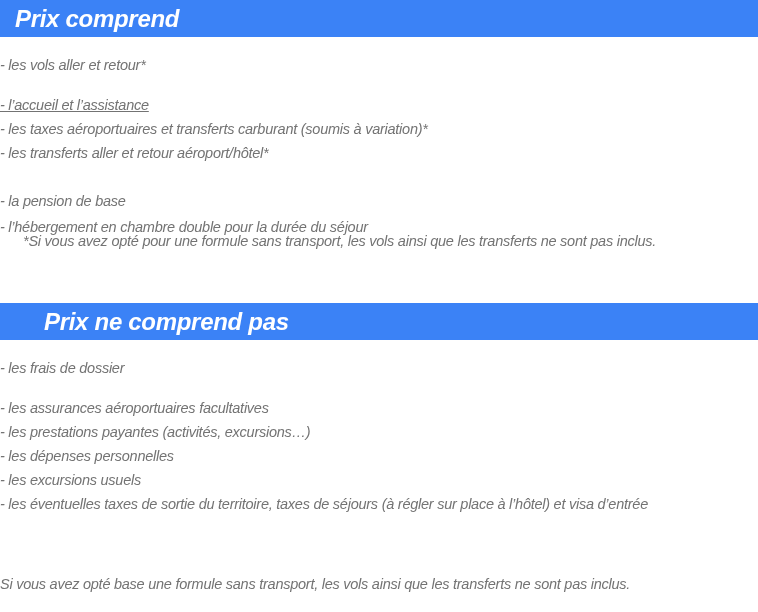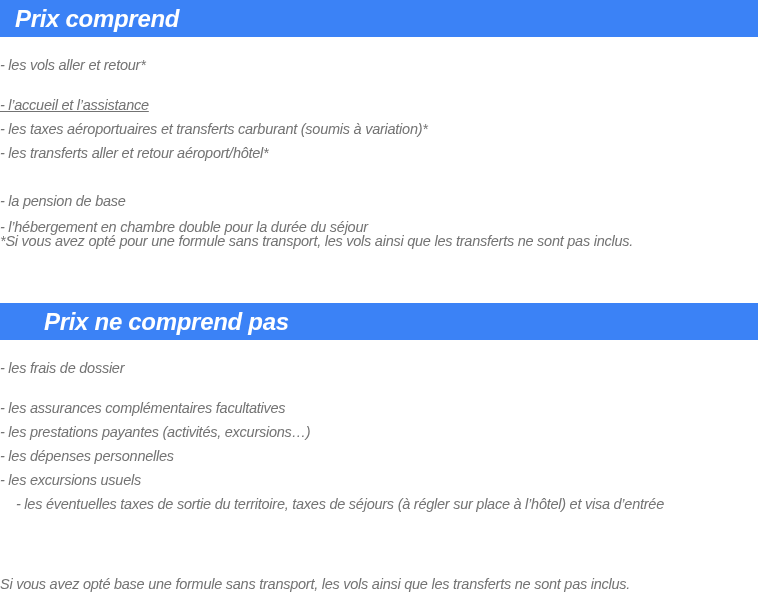--- a/index.html
+++ b/index.html
@@ -46,24 +46,24 @@
 
 <div class="section-header" style="top:0px;">Prix comprend</div>
 
 <div class="line" style="top:55px;">- les vols aller et retour*</div>
 <div class="line" style="top:95px;text-decoration:underline;">- l’accueil et l’assistance</div>
 <div class="line" style="top:119px;">- les taxes aéroportuaires et transferts carburant (soumis à variation)*</div>
 <div class="line" style="top:143px;">- les transferts aller et retour aéroport/hôtel*</div>
 <div class="line" style="top:185px;margin-top:32px;">- l’hébergement en chambre double pour la durée du séjour</div>
 <div class="line" style="top:191px;">- la pension de base</div>
 
-<div class="line" style="top:231px;">*Si vous avez opté pour une formule sans transport, les vols ainsi que les transferts ne sont pas inclus.</div>
+<div class="line" style="top:231px;padding-left:23px;">*Si vous avez opté pour une formule sans transport, les vols ainsi que les transferts ne sont pas inclus.</div>
 
 <div class="section-header" style="top:303px;padding-left:44px;">Prix ne comprend pas</div>
 
 <div class="line" style="top:358px;text-align:right;">- les frais de dossier</div>
-<div class="line" style="top:398px;">- les assurances complémentaires facultatives</div>
+<div class="line" style="top:398px;">- les assurances aéroportuaires facultatives</div>
 <div class="line" style="top:422px;">- les prestations payantes (activités, excursions…)</div>
 <div class="line" style="top:446px;">- les dépenses personnelles</div>
 <div class="line" style="top:470px;">- les excursions usuels</div>
-<div class="line" style="top:494px;margin-left:16px;">- les éventuelles taxes de sortie du territoire, taxes de séjours (à régler sur place à l’hôtel) et visa d’entrée</div>
+<div class="line" style="top:494px;">- les éventuelles taxes de sortie du territoire, taxes de séjours (à régler sur place à l’hôtel) et visa d’entrée</div>
 
 <div class="line" style="top:574px;">Si vous avez opté base une formule sans transport, les vols ainsi que les transferts ne sont pas inclus.</div>
 
 </body></html>

